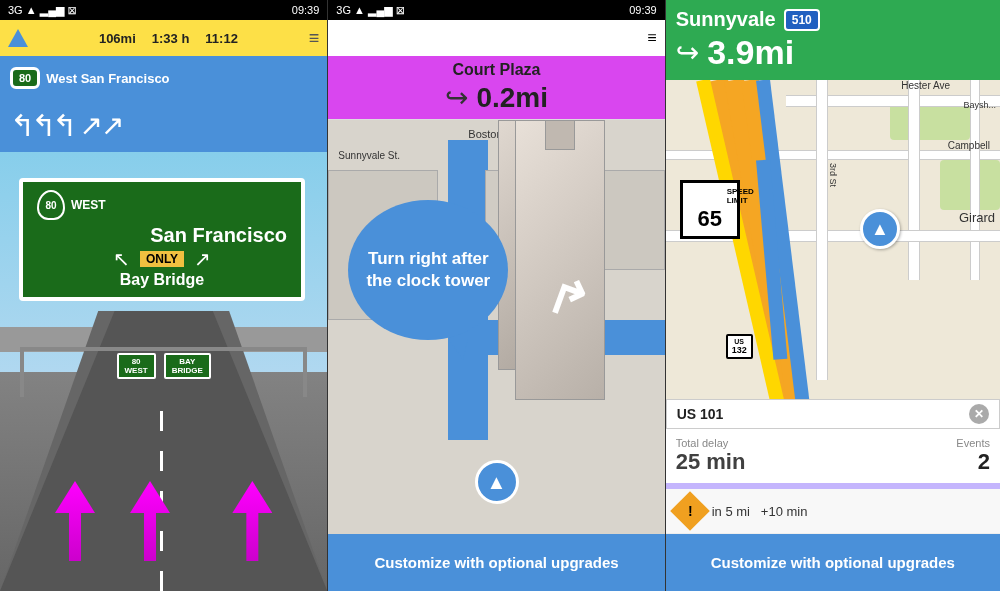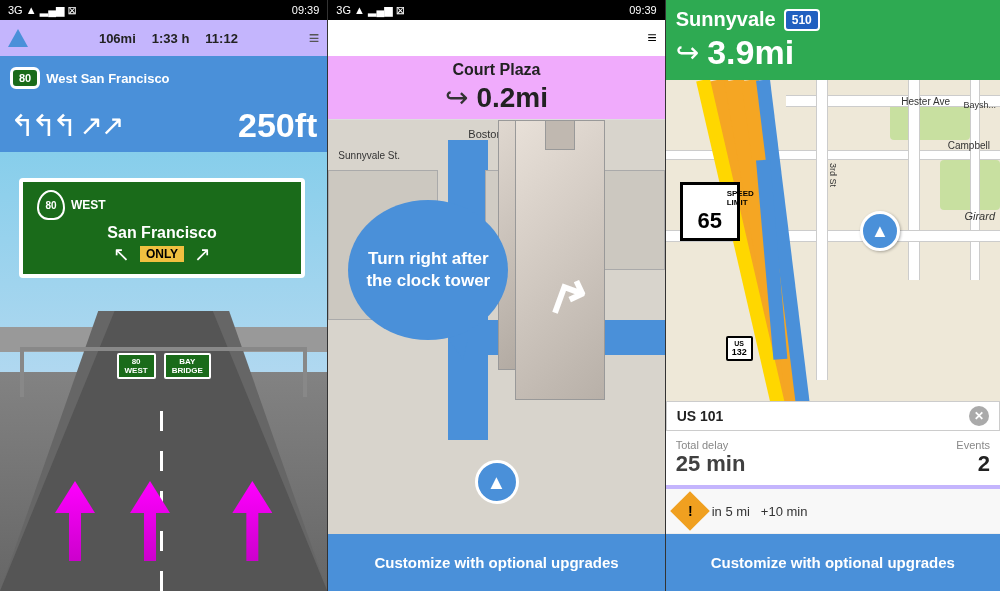--- a/index.html
+++ b/index.html
@@ -27,21 +27,21 @@
       color: #fff;
       font-size: 11px;
       display: flex;
       align-items: center;
       justify-content: space-between;
       padding: 2px 8px;
       height: 20px;
     }
 
     .nav-header1 {
-      background: #c4b5fd;
+      background: #fde047;
       display: flex;
       align-items: center;
       justify-content: space-between;
       padding: 4px 8px;
       height: 36px;
     }
     .nav-header1 .triangle-up {
       width: 0; height: 0;
       border-left: 10px solid transparent;
       border-right: 10px solid transparent;
@@ -108,21 +108,21 @@
       background: #1a6b1a;
       border: 2px solid #fff;
       border-radius: 50% 50% 40% 40% / 60% 60% 40% 40%;
       width: 28px; height: 30px;
       display: flex; align-items: center; justify-content: center;
       font-size: 9px; font-weight: bold; color: #fff;
       flex-direction: column;
     }
     .sign-shield .shield-num { font-size: 10px; font-weight: bold; }
     .sign-direction { font-size: 12px; color: #fff; font-weight: bold; }
-    .sign-city { font-size: 16px; color: #fff; font-weight: bold; text-align: center; }
+    .sign-city { font-size: 20px; color: #fff; font-weight: bold; text-align: right; }
     .sign-subtitle { font-size: 16px; color: #fff; font-weight: bold; text-align: center; }
     .sign-only {
       display: inline-block;
       background: #f0c040;
       color: #000;
       font-size: 12px;
       font-weight: bold;
       padding: 1px 6px;
       margin: 0 4px;
     }
@@ -166,21 +166,21 @@
     .nav-header2 {
       background: #fff;
       display: flex;
       align-items: center;
       justify-content: space-between;
       padding: 4px 8px;
       height: 36px;
     }
 
     .direction-banner2 {
-      background: #f0abfc;
+      background: #d946ef;
       display: flex;
       flex-direction: column;
       align-items: center;
       padding: 4px 10px;
       height: 64px;
       border-bottom: 1px solid #ddd;
       justify-content: center;
     }
     .destination-name {
       font-size: 16px; font-weight: bold; color: #222; text-align: center;
@@ -358,21 +358,21 @@
       border-radius: 50%;
       display: flex; align-items: center; justify-content: center;
       color: #fff; font-size: 12px; font-weight: bold;
       cursor: pointer;
     }
 
     
     .traffic-info {
       background: #fff;
       padding: 8px 10px;
-      border-bottom: 4px solid #c4b5fd;
+      border-bottom: 6px solid #c4b5fd;
     }
     .traffic-row {
       display: flex; align-items: center; justify-content: space-between;
     }
     .total-delay-label { font-size: 11px; color: #888; }
     .events-label { font-size: 11px; color: #888; }
     .delay-value { font-size: 22px; font-weight: bold; color: #404040; }
     .events-value { font-size: 22px; font-weight: bold; color: #222; text-align: right; }
 
     
@@ -539,21 +539,20 @@
   <div class="direction-banner1">
     <div class="route-shield">
       <span>80</span>
     </div>
     <span class="route-text">West San Francisco</span>
   </div>
 
   <div class="arrows-banner">
     <span style="font-size:30px;color:#fff;letter-spacing:-4px;">↰↰↰</span>
     <span style="font-size:28px;color:#fff;letter-spacing:-2px;margin-left:2px;">↗↗</span>
-    <span class="distance-ft">250ft</span>
   </div>
 
   <div class="road-view">
 
     <div class="sky"></div>
 
     <div class="horizon-buildings" style="background:#999;height:25px;top:175px;"></div>
 
     <div class="road-surface"></div>
     <div class="road-surface-inner"></div>
@@ -564,20 +563,21 @@
           <span class="shield-num">80</span>
         </div>
         <span class="sign-direction">WEST</span>
       </div>
       <div class="sign-city">San Francisco</div>
       <div style="display:flex;align-items:center;justify-content:center;gap:6px;">
         <span class="sign-arrow-white">↖</span>
         <span class="sign-only">ONLY</span>
         <span class="sign-arrow-white">↗</span>
       </div>
+      <div class="sign-subtitle">Bay Bridge</div>
     </div>
 
     <div class="gantry" style="position:absolute;top:195px;left:0;right:0;height:40px;">
       <div class="gantry-post-left"></div>
       <div class="gantry-post-right"></div>
       <div class="gantry-beam"></div>
       <div class="gantry-signs">
         <div class="gantry-sign-box">80<br>WEST</div>
         <div class="gantry-sign-box">BAY<br>BRIDGE</div>
       </div>
@@ -673,27 +673,27 @@
 
     <div class="street-h" style="top:15px;left:120px;right:0;height:12px;"></div>
     <div class="street-h" style="top:70px;left:0;right:0;height:10px;"></div>
     <div class="street-v" style="top:0;right:80px;width:12px;height:200px;"></div>
     <div class="street-v" style="top:0;right:20px;width:10px;height:200px;"></div>
     <div class="street-h" style="top:150px;left:0;right:0;height:12px;"></div>
     <div class="street-v" style="top:0;left:150px;width:12px;height:300px;"></div>
 
     <div class="map-text" style="top:60px;right:10px;font-size:10px;">Campbell</div>
 
-    <div class="map-text" style="top:16px;right:50px;font-size:10px;">Hester Ave</div>
+    <div class="map-text" style="top:0;right:50px;font-size:10px;">Hester Ave</div>
 
     <div class="map-text" style="top:20px;right:4px;font-size:9px;">Baysh...</div>
 
     <div class="map-text" style="top:90px;left:155px;font-size:9px;transform:rotate(90deg);">3rd St</div>
 
-    <div class="map-text" style="top:130px;right:5px;font-size:11px;font-style:italic;">Girard</div>
+    <div class="map-text" style="top:130px;right:5px;font-size:13px;">Girard</div>
 
     <div class="hwy-dark" style="top:30px;left:60px;width:20px;height:320px;transform:rotate(-10deg);transform-origin:top center;"></div>
     <div class="hwy-dark" style="top:30px;left:80px;width:20px;height:320px;transform:rotate(-8deg);transform-origin:top center;"></div>
 
     <div style="position:absolute;top:0;left:40px;width:22px;height:350px;background:#f5a623;transform:rotate(-12deg);transform-origin:top center;"></div>
     <div style="position:absolute;top:0;left:58px;width:20px;height:350px;background:#f5a623;transform:rotate(-10deg);transform-origin:top center;"></div>
     <div style="position:absolute;top:0;left:75px;width:18px;height:350px;background:#f5a623;transform:rotate(-8deg);transform-origin:top center;"></div>
 
     <div style="position:absolute;top:0;left:30px;width:14px;height:350px;background:#ffd700;transform:rotate(-13deg);transform-origin:top center;"></div>
 

